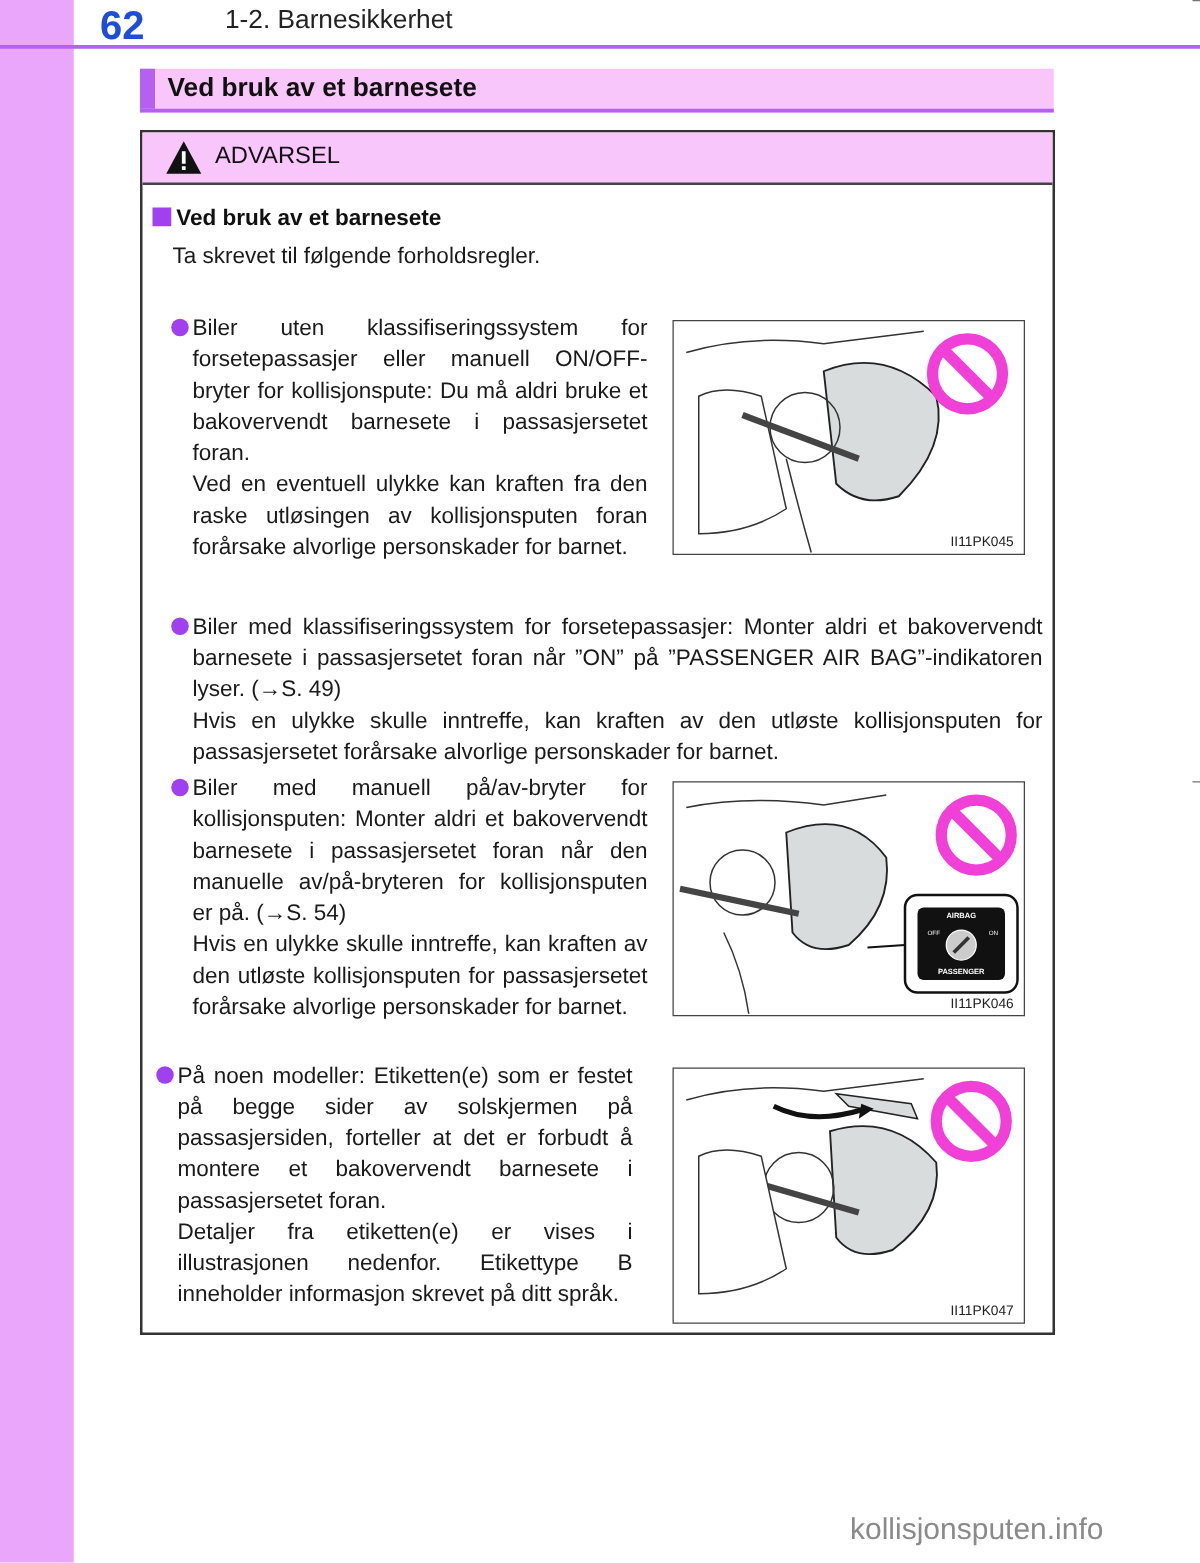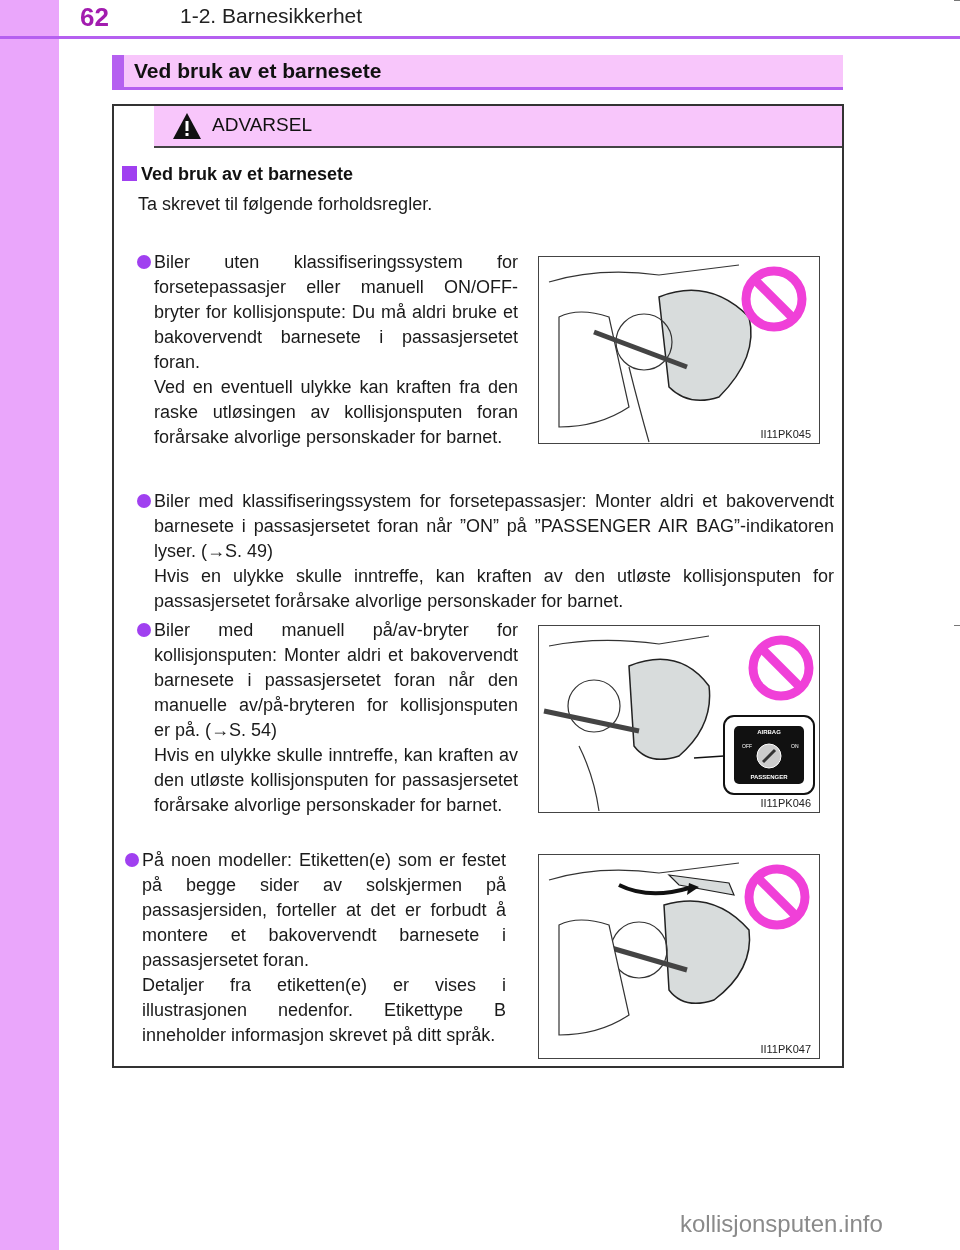--- a/index.html
+++ b/index.html
@@ -8,21 +8,21 @@
     background:#ffffff;
     font-family:"Liberation Sans", sans-serif;
     color:#1a1a1a;
   }
   .left-band {
     position:absolute; left:0; top:0; width:59px; height:1250px;
     background:#eaa6fb;
   }
   .page-number {
     position:absolute; left:80px; top:2px;
-    font-size:26px; font-weight:bold; color:#a21caf;
+    font-size:32px; font-weight:bold; color:#1d4ed8;
   }
   .chapter-title {
     position:absolute; left:180px; top:4px;
     font-size:21px; color:#222;
   }
   .header-rule {
     position:absolute; left:0; top:36px; width:960px; height:3px;
     background:#b560f0;
   }
   .section-heading {
@@ -36,21 +36,20 @@
     background:#b560f0;
   }
   .section-heading .title {
     position:absolute; left:22px; top:4px;
     font-size:21px; font-weight:bold; color:#111;
   }
   .warning-box {
     position:absolute; left:112px; top:104px; width:732px; height:964px;
     border:2px solid #333; box-sizing:border-box;
     background:#fff;
-    padding-left:40px;
   }
   .warning-header {
     height:40px; background:#f8c6fb;
     border-bottom:2px solid #444;
     position:relative;
   }
   .warning-icon {
     position:absolute; left:18px; top:6px; width:30px; height:28px;
   }
   .warning-label {

